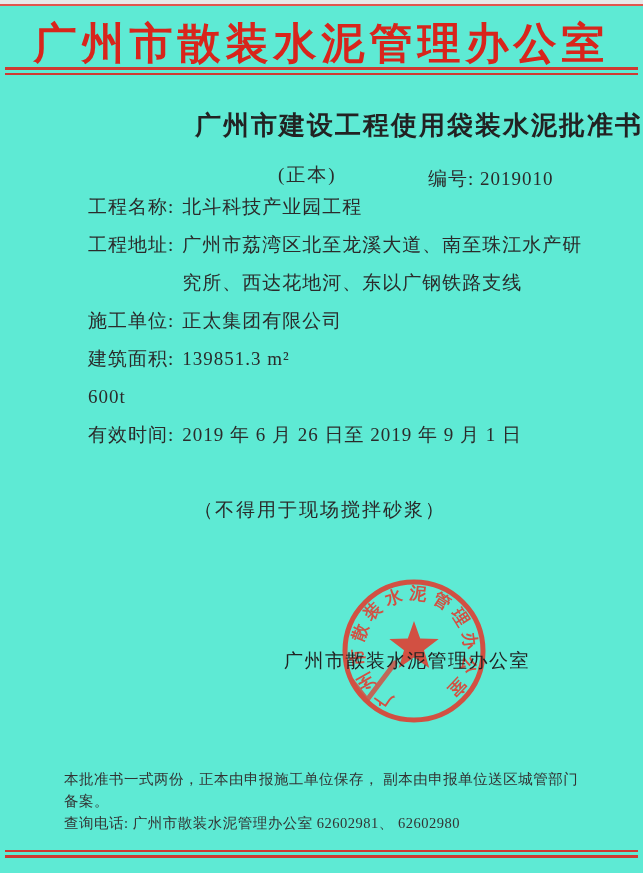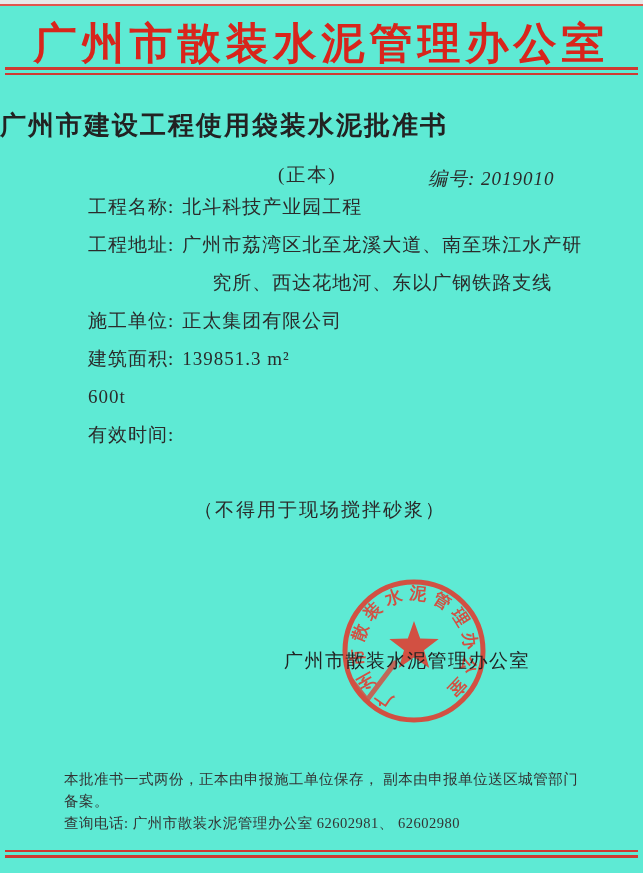--- a/index.html
+++ b/index.html
@@ -22,35 +22,34 @@
     white-space:nowrap;
   }
   .rule{position:absolute;left:5px;right:5px;background:#cf3a32;}
   .rule-top-thick{top:63px;height:3px;}
   .rule-top-thin{top:69px;height:2px;}
   .rule-bottom-thin{top:846px;height:2px;}
   .rule-bottom-thick{top:851px;height:3px;}
 
   .doc-title{
     position:absolute;top:104px;left:0;right:0;
-    text-align:left;
+    text-align:right;
     font-size:26px;font-weight:bold;
     letter-spacing:2px;
     color:#222;
     white-space:nowrap;
   }
   .meta-row{position:absolute;top:158px;left:0;right:0;height:28px;font-size:19px;text-align:right;}
   .copy-type{position:absolute;left:278px;top:0;letter-spacing:2px;}
-  .doc-number{position:absolute;left:428px;top:4px;letter-spacing:1px;font-style:italic;}
+  .doc-number{position:absolute;left:428px;top:4px;letter-spacing:1px;}
 
   .fields{
     position:absolute;top:184px;left:88px;right:40px;
     font-size:19px;
     letter-spacing:1px;
-    text-align:center;
   }
   .row{display:flex;align-items:flex-start;line-height:38px;}
   .lbl{white-space:nowrap;margin-right:8px;}
   .val{white-space:nowrap;}
   .val-block{display:inline-block;}
   .vline{display:block;white-space:nowrap;line-height:38px;}
   .note-line{
     position:absolute;top:487px;left:194px;
     font-size:19px;letter-spacing:2px;line-height:38px;
   }
@@ -115,20 +114,21 @@
     </div>
     <div class="row">
       <span class="lbl">建筑面积:</span>
       <span class="val">139851.3 m²</span>
     </div>
     <div class="row">
       <span class="val">600t</span>
     </div>
     <div class="row">
       <span class="lbl">有效时间:</span>
+      <span class="val">2019 年 6 月 26 日至 2019 年 9 月 1 日</span>
     </div>
   </div>
 
   <div class="note-line">（不得用于现场搅拌砂浆）</div>
 
   <div class="stamp">
     <svg viewBox="0 0 148 150" xmlns="http://www.w3.org/2000/svg">
       <g opacity="0.88">
         <circle cx="74" cy="74" r="69" fill="none" stroke="#e23b2e" stroke-width="5"></circle>
         <polygon fill="#e23b2e" points="74,44 80.2,61.5 98.7,62 84,73.2 89.3,91 74,80.5 58.7,91 64,73.2 49.3,62 67.8,61.5"></polygon>

